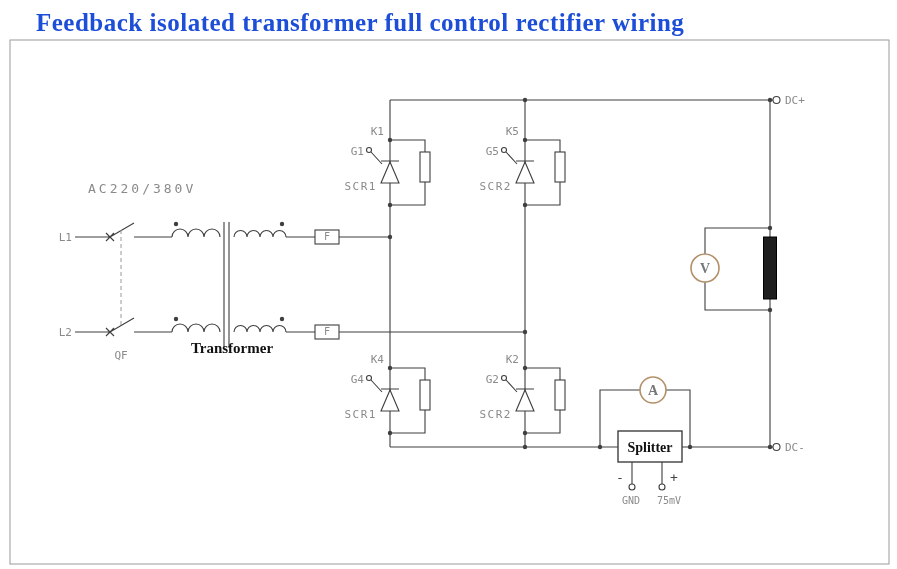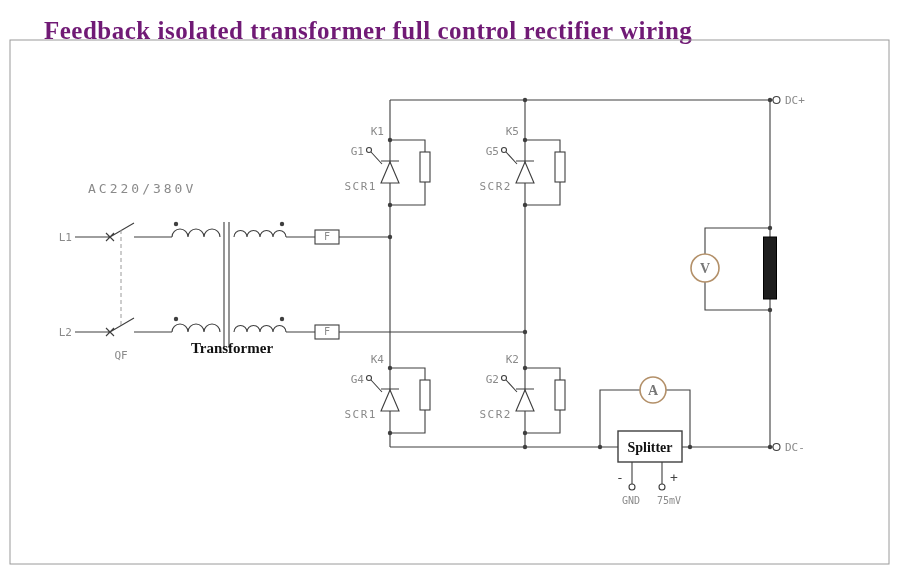--- a/index.html
+++ b/index.html
@@ -1,18 +1,18 @@
 <!DOCTYPE html>
 <html><head>
 <meta charset="utf-8">
 <style>
   html,body{margin:0;padding:0;background:#fff;}
   body{width:897px;height:569px;position:relative;font-family:"Liberation Sans",sans-serif;overflow:hidden;}
-  .title{position:absolute;left:28px;top:1px;margin:16px;font-family:"Liberation Serif",serif;
-         font-weight:bold;font-size:25px;color:#701a75;letter-spacing:0.5px;white-space:nowrap;}
+  .title{position:absolute;left:28px;top:1px;margin:8px;font-family:"Liberation Serif",serif;
+         font-weight:bold;font-size:25px;color:#1d4ed8;letter-spacing:0.5px;white-space:nowrap;}
   svg{position:absolute;left:0;top:0;}
   .frame{fill:none;stroke:#9a9a9a;stroke-width:1;}
   .wire{stroke:#3f3f3f;stroke-width:1.1;fill:none;}
   .dashed{stroke:#9a9a9a;stroke-width:1;fill:none;stroke-dasharray:4 3;}
   .comp{fill:#fff;stroke:#3f3f3f;stroke-width:1.1;}
   .load{fill:#1e1e1e;stroke:#000;stroke-width:1;}
   .dot{fill:#3f3f3f;stroke:none;}
   .meter{fill:#fff;stroke:#b39069;stroke-width:1.6;}
   .lbl{font-family:"DejaVu Sans Mono",monospace;font-size:11px;fill:#8a8a8a;}
   .lbl-sp{letter-spacing:1.5px;}

